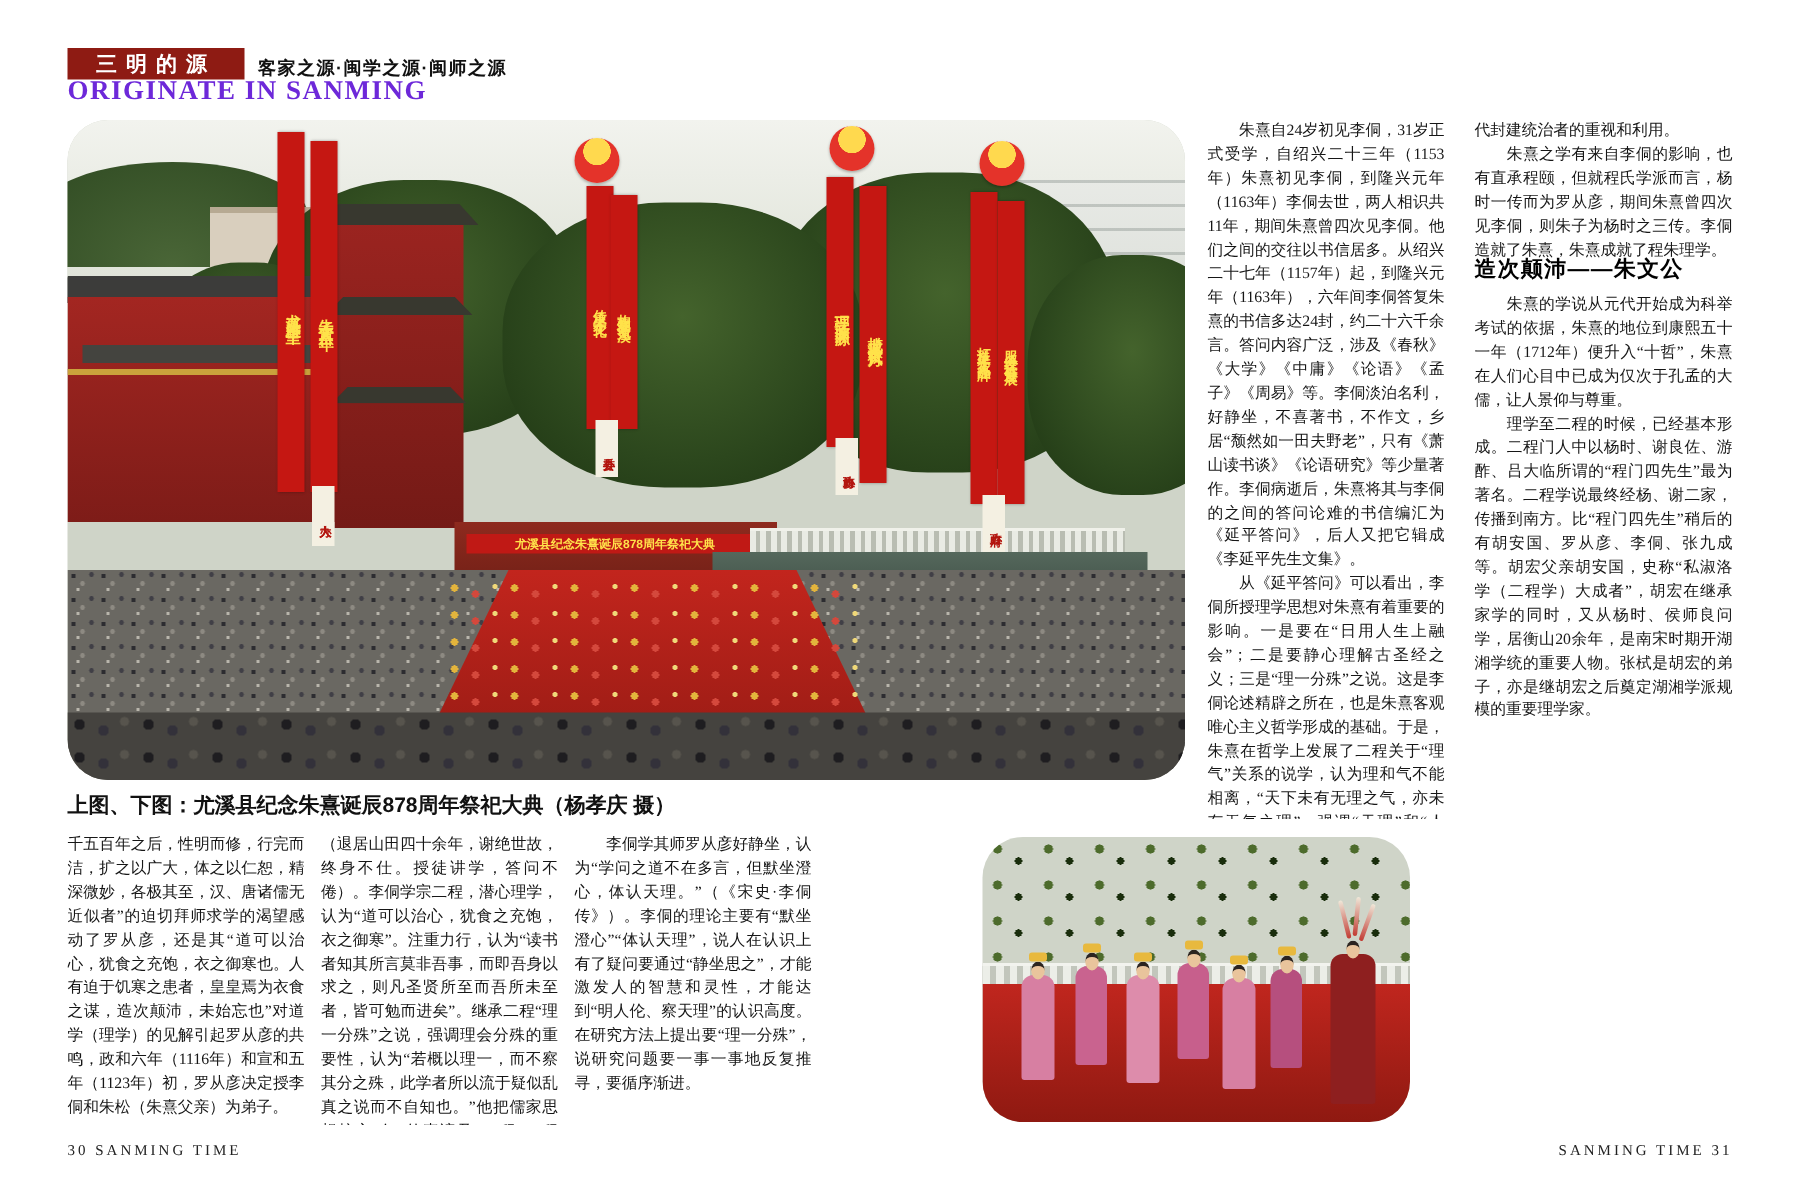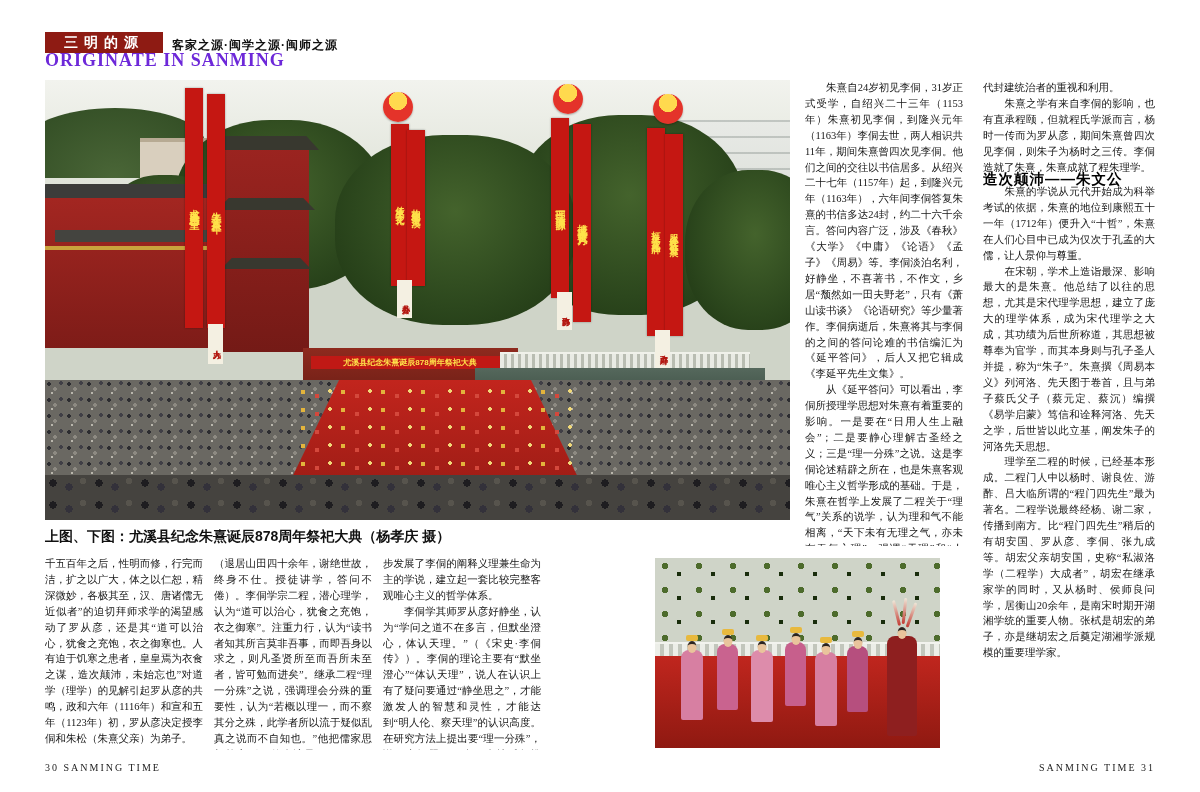--- a/index.html
+++ b/index.html
@@ -16,21 +16,21 @@
   }
   .tagline{
     position:absolute;left:172px;top:37px;font-weight:bold;font-size:12px;
     letter-spacing:1px;color:#111;
   }
   .entitle{
     position:absolute;left:45px;top:50px;font-family:"Liberation Serif","DejaVu Serif",serif;
     font-weight:bold;font-size:18px;letter-spacing:1px;color:#6d28d9;
   }
   
-  .photo{position:absolute;overflow:hidden;background:#cfd4c8;}
+  .photo{position:absolute;overflow:hidden;background:#cfd4c8;border-radius:27px;}
   #main-photo{left:45px;top:80px;width:745px;height:440px;}
   #small-photo{left:655px;top:558px;width:285px;height:190px;}
   .abs{position:absolute;}
   
   .sky{left:0;top:0;width:745px;height:110px;background:linear-gradient(#f2f3ee,#dfe3d8);}
   .hill{left:-20px;top:28px;width:180px;height:70px;background:radial-gradient(ellipse at 50% 100%,#4a6637,#2f4a22);border-radius:50% 50% 0 0;}
   .far-bldg{left:95px;top:58px;width:120px;height:60px;background:#d9cfbe;border-top:4px solid #b7aa93;}
   .white-bldg{left:575px;top:40px;width:170px;height:185px;background:linear-gradient(#e8eae6,#cfd4cc);
     background-image:repeating-linear-gradient(to bottom,rgba(120,130,125,.35) 0 2px,transparent 2px 16px),linear-gradient(#e8eae6,#cfd4cc);}
   .trees{background:radial-gradient(ellipse at 50% 40%,#44632c 0%,#2c471d 60%,#1d3412 100%);border-radius:45%;}
@@ -98,21 +98,21 @@
   
   .caption{position:absolute;left:45px;top:528px;font-size:14px;font-weight:bold;color:#111;}
   .col{position:absolute;font-size:10.5px;line-height:15.9px;text-align:justify;color:#161616;overflow:hidden;}
   .col p{margin:0;font-family:Liberation Serif, serif;}
   #lp-c1{left:45px;top:556px;width:158px;height:194px;}
   #lp-c2{left:214px;top:556px;width:158px;height:194px;}
   #lp-c3{left:383px;top:556px;width:158px;height:194px;}
   #rp-c1{left:805px;top:80px;width:158px;height:466px;}
   #rp-c2-intro{left:983px;top:80px;width:172px;height:92px;}
   .sec-head{position:absolute;left:983px;top:170px;width:172px;font-size:14.5px;font-weight:bold;color:#000;letter-spacing:1px;}
-  #rp-c2{left:983px;top:184px;width:172px;height:552px;}
+  #rp-c2{left:983px;top:196px;width:172px;height:552px;}
   .footer{position:absolute;top:762px;font-family:"Liberation Serif","DejaVu Serif",serif;font-size:10px;letter-spacing:2px;color:#222;}
   #footer-left{left:45px;}
   #footer-right{right:45px;text-align:center;}
 </style>
 </head>
 <body>
 
 <div id="spread">
 
   <div class="badge">三明的源</div>
@@ -168,36 +168,34 @@
 
   <div class="caption">上图、下图：尤溪县纪念朱熹诞辰878周年祭祀大典（杨孝庆 摄）</div>
 
   <div class="col" id="lp-c1">
       <p>千五百年之后，性明而修，行完而洁，扩之以广大，体之以仁恕，精深微妙，各极其至，汉、唐诸儒无近似者”的迫切拜师求学的渴望感动了罗从彦，还是其“道可以治心，犹食之充饱，衣之御寒也。人有迫于饥寒之患者，皇皇焉为衣食之谋，造次颠沛，未始忘也”对道学（理学）的见解引起罗从彦的共鸣，政和六年（1116年）和宣和五年（1123年）初，罗从彦决定授李侗和朱松（朱熹父亲）为弟子。</p>
     </div>
   <div class="col" id="lp-c2">
       <p>（退居山田四十余年，谢绝世故，终身不仕。授徒讲学，答问不倦）。李侗学宗二程，潜心理学，认为“道可以治心，犹食之充饱，衣之御寒”。注重力行，认为“读书者知其所言莫非吾事，而即吾身以求之，则凡圣贤所至而吾所未至者，皆可勉而进矣”。继承二程“理一分殊”之说，强调理会分殊的重要性，认为“若概以理一，而不察其分之殊，此学者所以流于疑似乱真之说而不自知也。”他把儒家思想核心“仁”的真谛及“二程”（程颢、程颐）的“性理”之学，传给了朱熹，朱熹进一</p>
     </div>
   <div class="col" id="lp-c3">
-      <p>步发展了李侗的阐释义理兼生命为主的学说，建立起一套比较完整客观唯心主义的哲学体系。</p>
       <p>　　李侗学其师罗从彦好静坐，认为“学问之道不在多言，但默坐澄心，体认天理。”（《宋史·李侗传》）。李侗的理论主要有“默坐澄心”“体认天理”，说人在认识上有了疑问要通过“静坐思之”，才能激发人的智慧和灵性，才能达到“明人伦、察天理”的认识高度。在研究方法上提出要“理一分殊”，说研究问题要一事一事地反复推寻，要循序渐进。</p>
     </div>
 
   <div class="col" id="rp-c1">
       <p>　　朱熹自24岁初见李侗，31岁正式受学，自绍兴二十三年（1153年）朱熹初见李侗，到隆兴元年（1163年）李侗去世，两人相识共11年，期间朱熹曾四次见李侗。他们之间的交往以书信居多。从绍兴二十七年（1157年）起，到隆兴元年（1163年），六年间李侗答复朱熹的书信多达24封，约二十六千余言。答问内容广泛，涉及《春秋》《大学》《中庸》《论语》《孟子》《周易》等。李侗淡泊名利，好静坐，不喜著书，不作文，乡居“颓然如一田夫野老”，只有《萧山读书谈》《论语研究》等少量著作。李侗病逝后，朱熹将其与李侗的之间的答问论难的书信编汇为《延平答问》，后人又把它辑成《李延平先生文集》。</p>
       <p>　　从《延平答问》可以看出，李侗所授理学思想对朱熹有着重要的影响。一是要在“日用人生上融会”；二是要静心理解古圣经之义；三是“理一分殊”之说。这是李侗论述精辟之所在，也是朱熹客观唯心主义哲学形成的基础。于是，朱熹在哲学上发展了二程关于“理气”关系的说学，认为理和气不能相离，“天下未有无理之气，亦未有无气之理”；强调“天理”和“人欲”的树立，要求人们“去人欲，存天理”，恪守“三纲五常”的规范。这是程朱理学的核心，故得到历</p>
     </div>
   <div class="col" id="rp-c2-intro">
       <p>代封建统治者的重视和利用。</p>
       <p>　　朱熹之学有来自李侗的影响，也有直承程颐，但就程氏学派而言，杨时一传而为罗从彦，期间朱熹曾四次见李侗，则朱子为杨时之三传。李侗造就了朱熹，朱熹成就了程朱理学。</p>
     </div>
   <div class="sec-head">造次颠沛——朱文公</div>
   <div class="col" id="rp-c2">
       <p>　　朱熹的学说从元代开始成为科举考试的依据，朱熹的地位到康熙五十一年（1712年）便升入“十哲”，朱熹在人们心目中已成为仅次于孔孟的大儒，让人景仰与尊重。</p>
-      <p>　　在宋朝，学术上造诣最深、影响最大的是朱熹。他总结了以往的思想，尤其是宋代理学思想，建立了庞大的理学体系，成为宋代理学之大成，其功绩为后世所称道，其思想被尊奉为官学，而其本身则与孔子圣人并提，称为“朱子”。朱熹撰《周易本义》列河洛、先天图于卷首，且与弟子蔡氏父子（蔡元定、蔡沉）编撰《易学启蒙》笃信和诠释河洛、先天之学，后世皆以此立基，阐发朱子的河洛先天思想。</p>
       <p>　　理学至二程的时候，已经基本形成。二程门人中以杨时、谢良佐、游酢、吕大临所谓的“程门四先生”最为著名。二程学说最终经杨、谢二家，传播到南方。比“程门四先生”稍后的有胡安国、罗从彦、李侗、张九成等。胡宏父亲胡安国，史称“私淑洛学（二程学）大成者”，胡宏在继承家学的同时，又从杨时、侯师良问学，居衡山20余年，是南宋时期开湖湘学统的重要人物。张栻是胡宏的弟子，亦是继胡宏之后奠定湖湘学派规模的重要理学家。</p>
     </div>
 
   <div class="photo" id="small-photo">
     <div class="abs sp-trees"></div>
     <div class="abs sp-fence"></div>
     <div class="abs sp-carpet"></div>
     <div class="abs figure" style="left:26px;top:92px;width:22px;height:70px;background:#d77fa2;">
         <span class="face"></span>
         <span class="hdress"></span>

